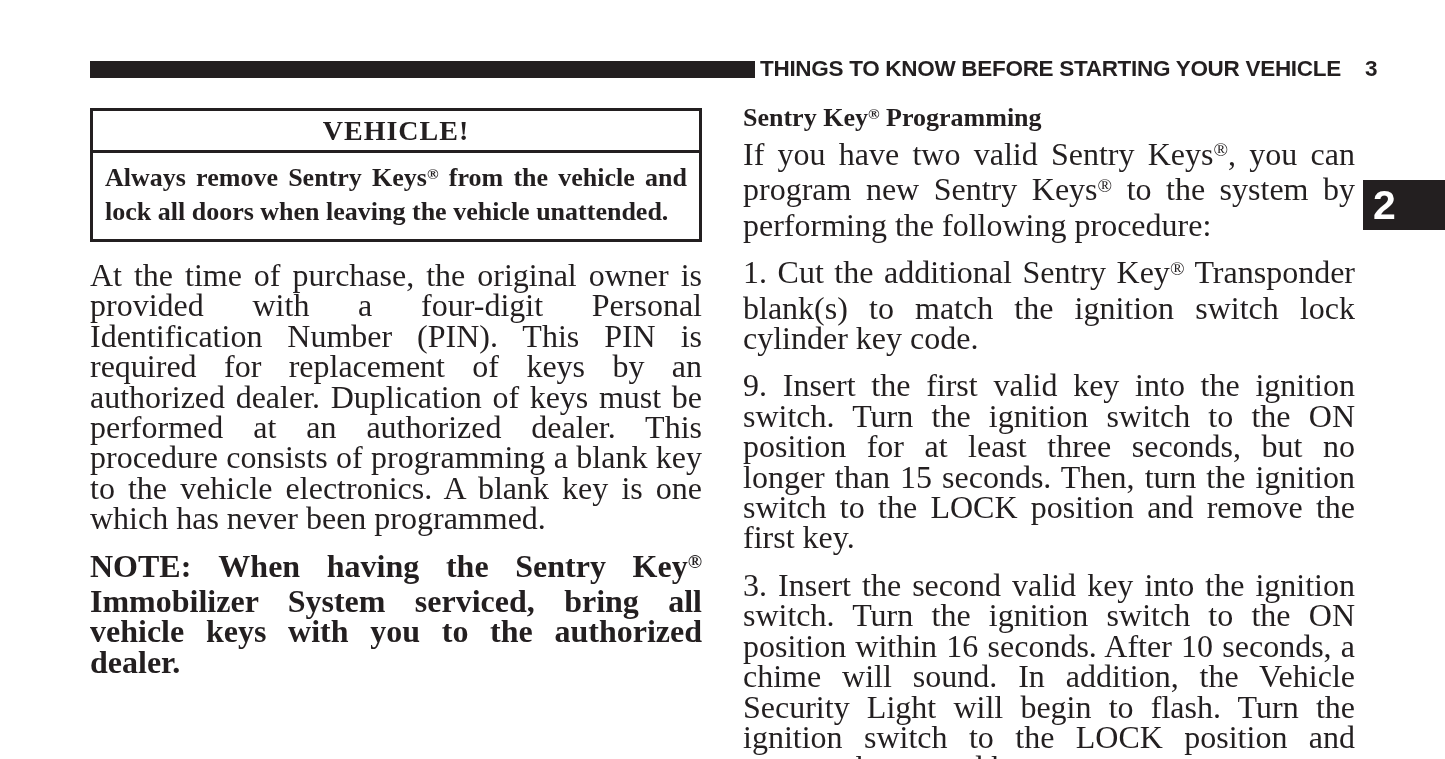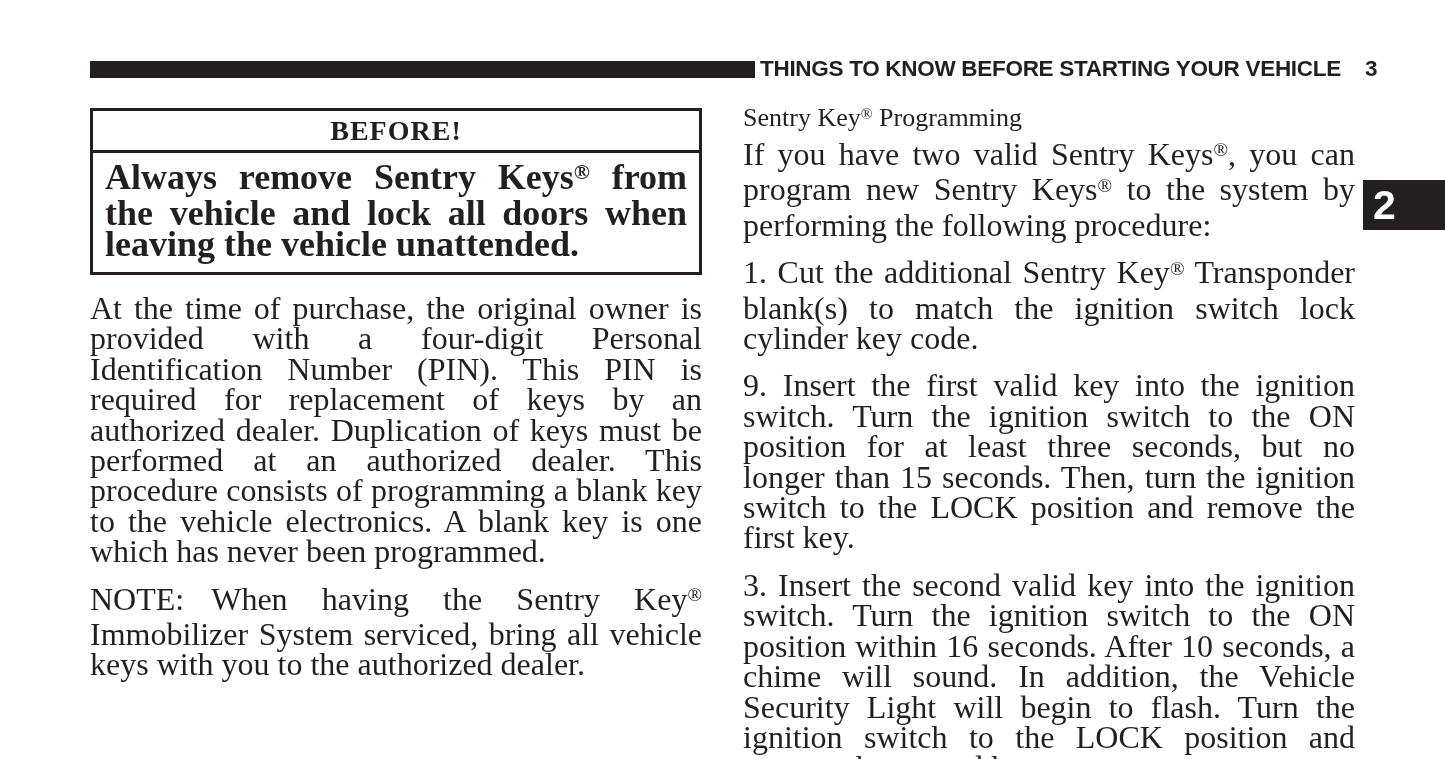--- a/index.html
+++ b/index.html
@@ -97,42 +97,42 @@
     height: 39px;
     line-height: 39px;
     text-align: center;
     font-weight: bold;
     font-size: 28px;
     letter-spacing: 1px;
   }
   .caution-body {
     padding: 9px 12px 12px 12px;
     font-weight: bold;
-    font-size: 36px;
+    font-size: 26px;
     line-height: 31px;
     text-align: justify;
     margin: 0;
   }
 
   .para {
     margin: 18px 0 0 0;
   }
   .note-para {
     margin: 17px 0 0 0;
-    font-weight: normal;
+    font-weight: bold;
   }
   .note-label {
     margin-right: 27px;
   }
 
   
   .section-heading {
     margin: 0;
     font-size: 26px;
-    font-weight: normal;
+    font-weight: bold;
     line-height: 30px;
   }
   .intro-para {
     margin: 3px 0 0 0;
   }
   .step-para {
     margin: 17px 0 0 0;
   }
 
   sup.reg {
@@ -152,21 +152,21 @@
   <div class="header-title">
     <span>THINGS TO KNOW BEFORE STARTING YOUR VEHICLE</span><span class="pagenum">3</span>
   </div>
 
   <div class="chapter-tab">
     <span class="tab-num">2</span>
   </div>
 
   <div class="col-left">
     <div class="caution-box">
-      <div class="caution-title">BEFORE!</div>
+      <div class="caution-title">VEHICLE!</div>
       <p class="caution-body">Always remove Sentry Keys<sup class="reg">®</sup> from the vehicle and lock all doors when leaving the vehicle unattended.</p>
     </div>
 
     <p class="body-text para">At the time of purchase, the original owner is provided with a four-digit Personal Identification Number (PIN). This PIN is required for replacement of keys by an authorized dealer. Duplication of keys must be performed at an authorized dealer. This procedure consists of programming a blank key to the vehicle electronics. A blank key is one which has never been programmed.</p>
 
     <p class="body-text note-para">
       <span class="note-label">NOTE:</span><span>When having the Sentry Key<sup class="reg">®</sup> Immobilizer System serviced, bring all vehicle keys with you to the authorized dealer.</span>
     </p>
   </div>
 

